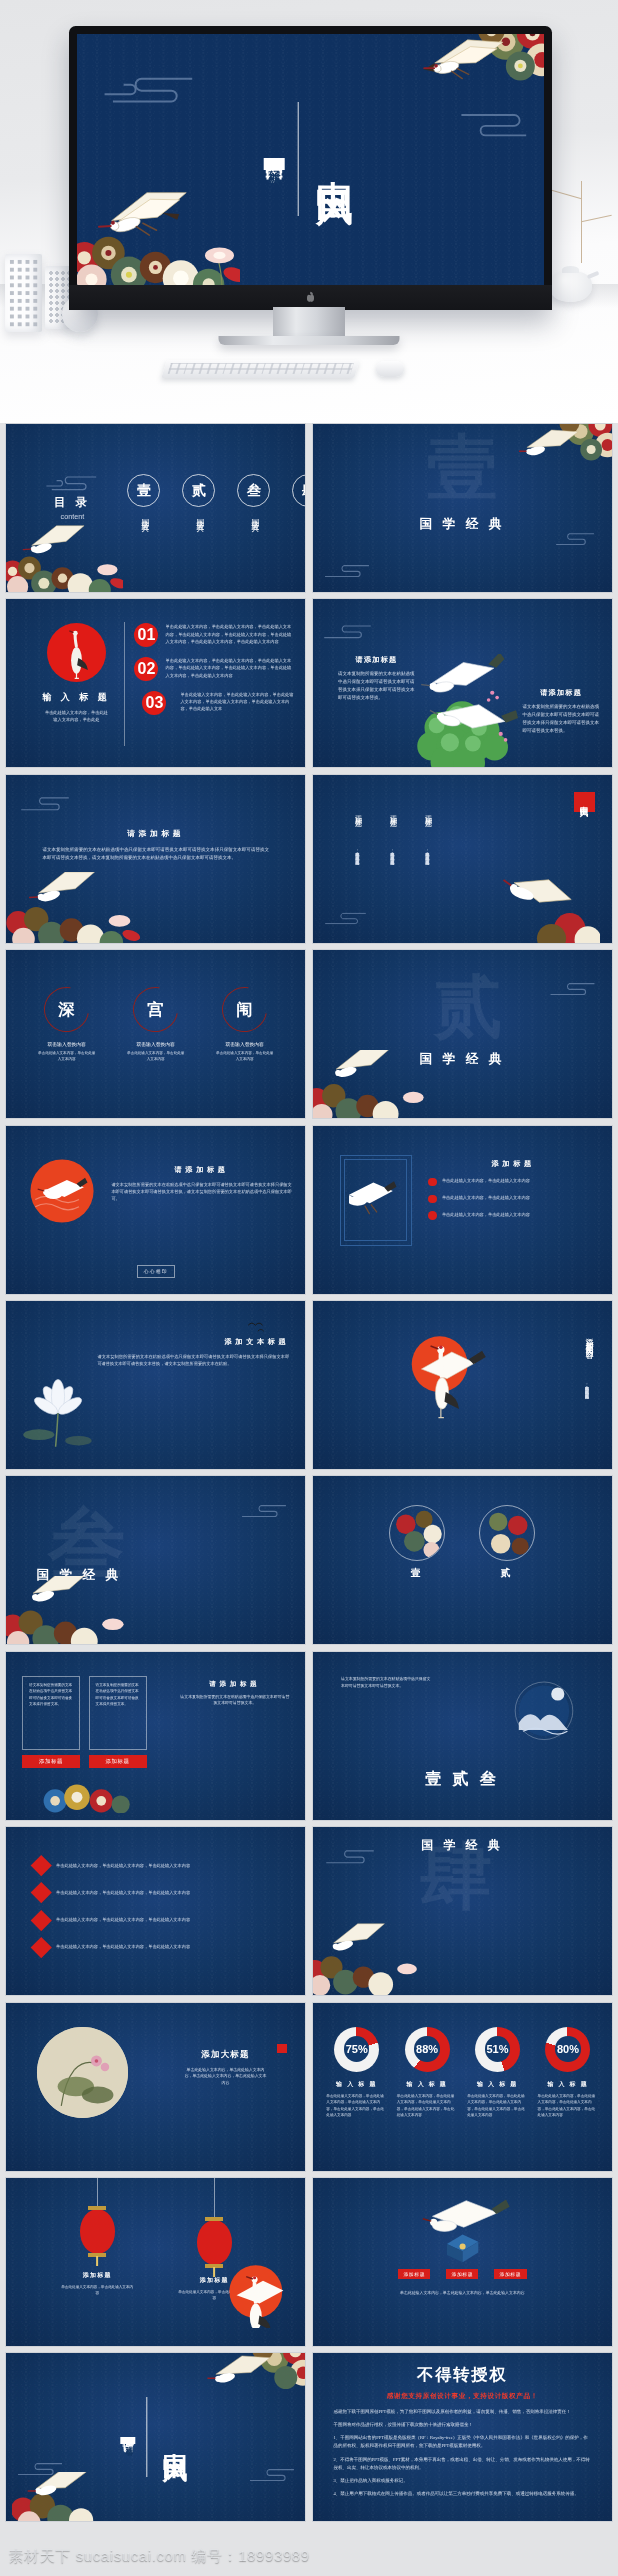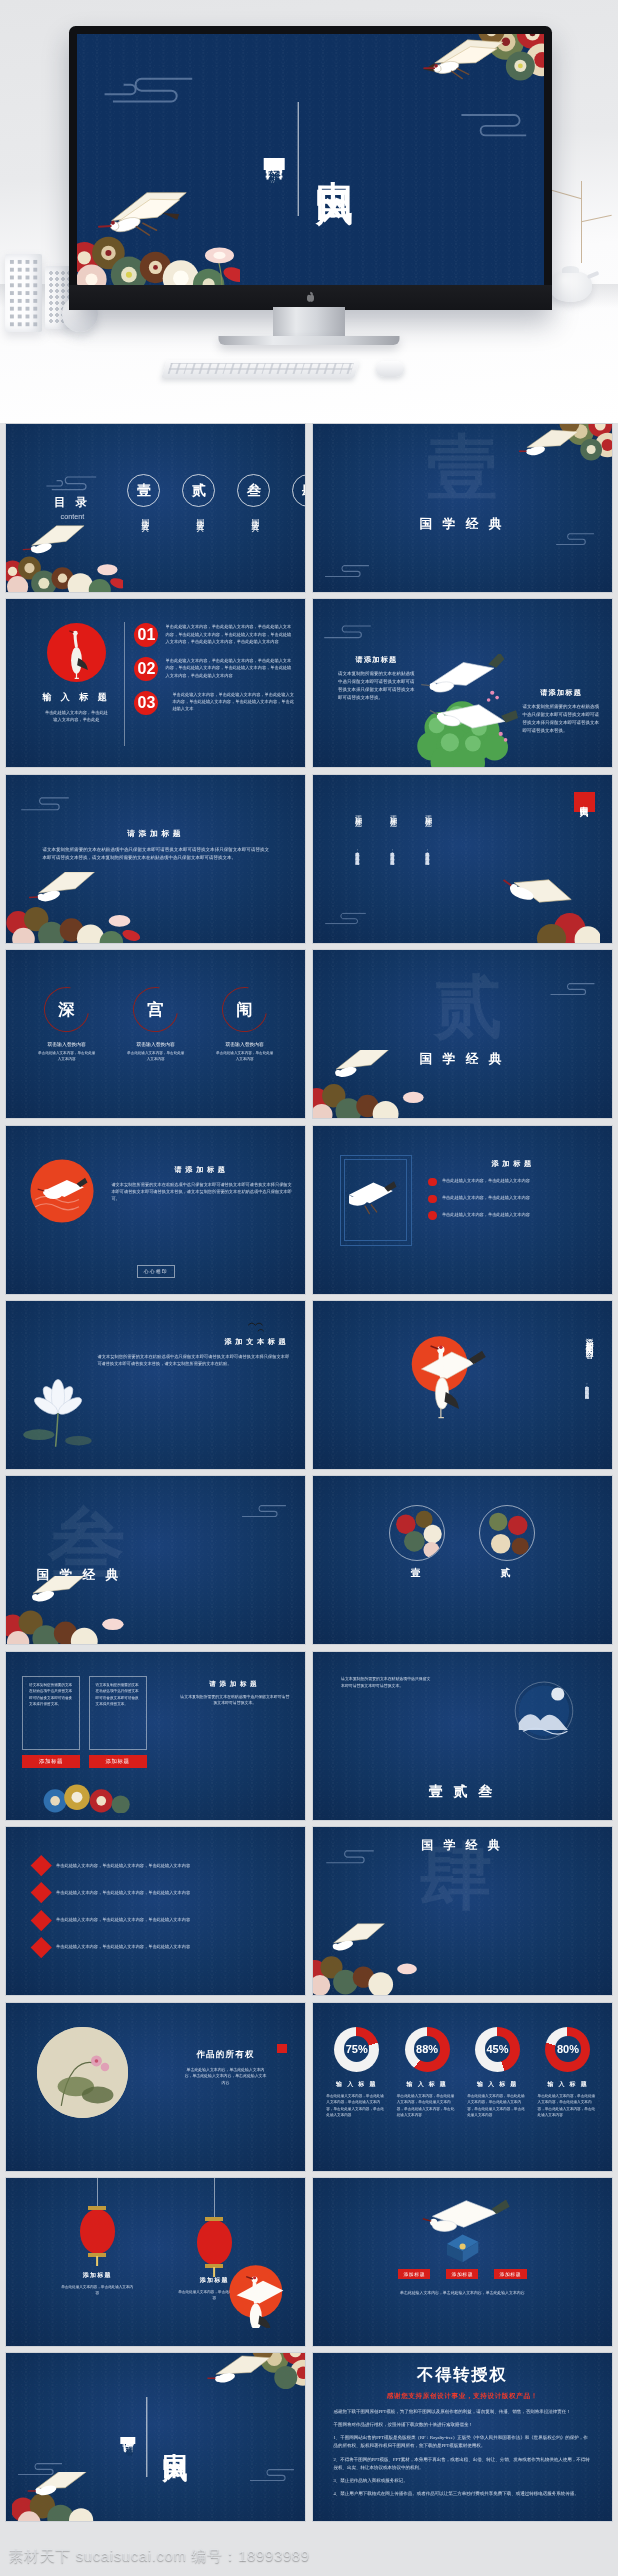--- a/index.html
+++ b/index.html
@@ -502,21 +502,21 @@
     <div class="divider-v" style="position:absolute;left:118px;top:23px;height:124px;"></div>
     <div style="position:absolute;left:128px;top:24px;right:9.7px;display:flex;flex-direction:column;gap:9.7px;">
       <div style="display:flex;gap:7.2px;align-items:flex-start;">
         <div class="num-circle">01</div>
         <div class="body-cn" style="font-size:4.2px;">单击此处输入文本内容，单击此处输入文本内容，单击此处输入文本内容，单击此处输入文本内容，单击此处输入文本内容，单击此处输入文本内容，单击此处输入文本内容，单击此处输入文本内容</div>
       </div>
       <div style="display:flex;gap:7.2px;align-items:flex-start;">
         <div class="num-circle">02</div>
         <div class="body-cn" style="font-size:4.2px;">单击此处输入文本内容，单击此处输入文本内容，单击此处输入文本内容，单击此处输入文本内容，单击此处输入文本内容，单击此处输入文本内容，单击此处输入文本内容</div>
       </div>
-      <div style="display:flex;gap:14px;align-items:flex-start;">
+      <div style="display:flex;gap:14px;align-items:flex-start;margin-left:8px;">
         <div class="num-circle">03</div>
         <div class="body-cn" style="font-size:4.2px;">单击此处输入文本内容，单击此处输入文本内容，单击此处输入文本内容，单击此处输入文本内容，单击此处输入文本内容，单击此处输入文本</div>
       </div>
     </div>
   </div>
 
   <div class="thumb slide">
     <div class="cloud" style="left:8.5px;top:24px;">
       <svg width="51" height="17" viewBox="0 0 92 30" fill="none" stroke="#8ea6c9" stroke-width="2">
           <path d="M88 5 H40 a6 6 0 0 0 0 11 H66 a5 5 0 0 1 0 10 H4"></path>
@@ -889,21 +889,21 @@
     </div>
     <div style="position:absolute;right:29px;top:24px;">
       <svg width="78" height="78" viewBox="0 0 130 130">
         <circle cx="65" cy="58" r="48" fill="none" stroke="rgba(255,255,255,.45)" stroke-width="1"></circle>
         <circle cx="65" cy="58" r="42" fill="#1a4a85" opacity=".5"></circle>
         <path d="M23 78 q18 -26 36 -4 q16 -20 34 2 q8 10 12 14 H23 Z" fill="#dfe8f4" opacity=".9"></path>
         <path d="M30 92 q22 -10 40 0 t34 0" stroke="#cfdcee" stroke-width="2" fill="none"></path>
         <circle cx="88" cy="30" r="11" fill="#f5f9ff" opacity=".9"></circle>
       </svg>
     </div>
-    <div class="t-h1" style="position:absolute;left:50%;bottom:19px;transform:translateX(-50%);font-size:14px;white-space:nowrap;">壹  贰  叁</div>
+    <div class="t-h1" style="position:absolute;left:50%;bottom:30px;transform:translateX(-50%);font-size:16px;white-space:nowrap;">壹  贰  叁</div>
   </div>
 
   <div class="thumb slide">
     <div style="position:absolute;left:28px;right:28px;top:31px;display:flex;flex-direction:column;gap:12.7px;">
       <div style="display:flex;gap:7.2px;align-items:center;">
         <div style="width:14.5px;height:14.5px;background:#d81e1a;flex:0 0 auto;transform:rotate(45deg);"></div>
         <div class="body-cn" style="font-size:4.2px;">单击此处输入文本内容，单击此处输入文本内容，单击此处输入文本内容</div>
       </div>
       <div style="display:flex;gap:7.2px;align-items:center;">
         <div style="width:14.5px;height:14.5px;background:#d81e1a;flex:0 0 auto;transform:rotate(45deg);"></div>
@@ -957,21 +957,21 @@
         <ellipse cx="64" cy="98" rx="30" ry="16" fill="#6c7a4a" opacity=".8"></ellipse>
         <ellipse cx="100" cy="112" rx="26" ry="14" fill="#58663c" opacity=".8"></ellipse>
         <g fill="#e0a0b6">
             <circle cx="98" cy="56" r="9"></circle>
             <circle cx="112" cy="66" r="7"></circle>
           </g>
         <circle cx="98" cy="56" r="3" fill="#c6546f"></circle>
       </svg>
     </div>
     <div style="position:absolute;right:37px;top:46px;text-align:center;">
-      <div class="t-h1" style="font-size:8.5px;letter-spacing:1.2px;">作品的所有权</div>
+      <div class="t-h1" style="font-size:8.5px;letter-spacing:1.2px;">添加大标题</div>
       <div class="body-cn" style="font-size:3.9px;margin-top:6px;width:85px;">单击此处输入文本内容，单击此处输入文本内容，单击此处输入文本内容，单击此处输入文本内容</div>
     </div>
     <div style="position:absolute;right:18px;top:41px;width:9.7px;height:9.7px;background:#d81e1a;"></div>
   </div>
 
   <div class="thumb slide">
     <div style="position:absolute;left:13.3px;right:13.3px;top:24px;display:flex;gap:9.7px;">
       <div style="flex:1;">
         <div class="donut" style="margin:0 auto;background:conic-gradient(#d81e1a 0 20%, #f2f2f2 20% 100%);">
           <div class="pct">75%</div>
@@ -981,21 +981,21 @@
       </div>
       <div style="flex:1;">
         <div class="donut" style="margin:0 auto;background:conic-gradient(#d81e1a 0 60%, #f2f2f2 60% 100%);">
           <div class="pct">88%</div>
         </div>
         <div class="t-h1" style="font-size:6px;text-align:center;margin-top:8.5px;letter-spacing:1.8px;">输 入 标 题</div>
         <div class="body-cn" style="font-size:3.6px;margin-top:4.2px;">单击此处输入文本内容，单击此处输入文本内容，单击此处输入文本内容，单击此处输入文本内容，单击此处输入文本内容</div>
       </div>
       <div style="flex:1;">
         <div class="donut" style="margin:0 auto;background:conic-gradient(#d81e1a 0 45%, #f2f2f2 45% 100%);">
-          <div class="pct">45%</div>
+          <div class="pct">51%</div>
         </div>
         <div class="t-h1" style="font-size:6px;text-align:center;margin-top:8.5px;letter-spacing:1.8px;">输 入 标 题</div>
         <div class="body-cn" style="font-size:3.6px;margin-top:4.2px;">单击此处输入文本内容，单击此处输入文本内容，单击此处输入文本内容，单击此处输入文本内容，单击此处输入文本内容</div>
       </div>
       <div style="flex:1;">
         <div class="donut" style="margin:0 auto;background:conic-gradient(#d81e1a 0 80%, #f2f2f2 80% 100%);">
           <div class="pct">80%</div>
         </div>
         <div class="t-h1" style="font-size:6px;text-align:center;margin-top:8.5px;letter-spacing:1.8px;">输 入 标 题</div>
         <div class="body-cn" style="font-size:3.6px;margin-top:4.2px;">单击此处输入文本内容，单击此处输入文本内容，单击此处输入文本内容，单击此处输入文本内容，单击此处输入文本内容</div>

